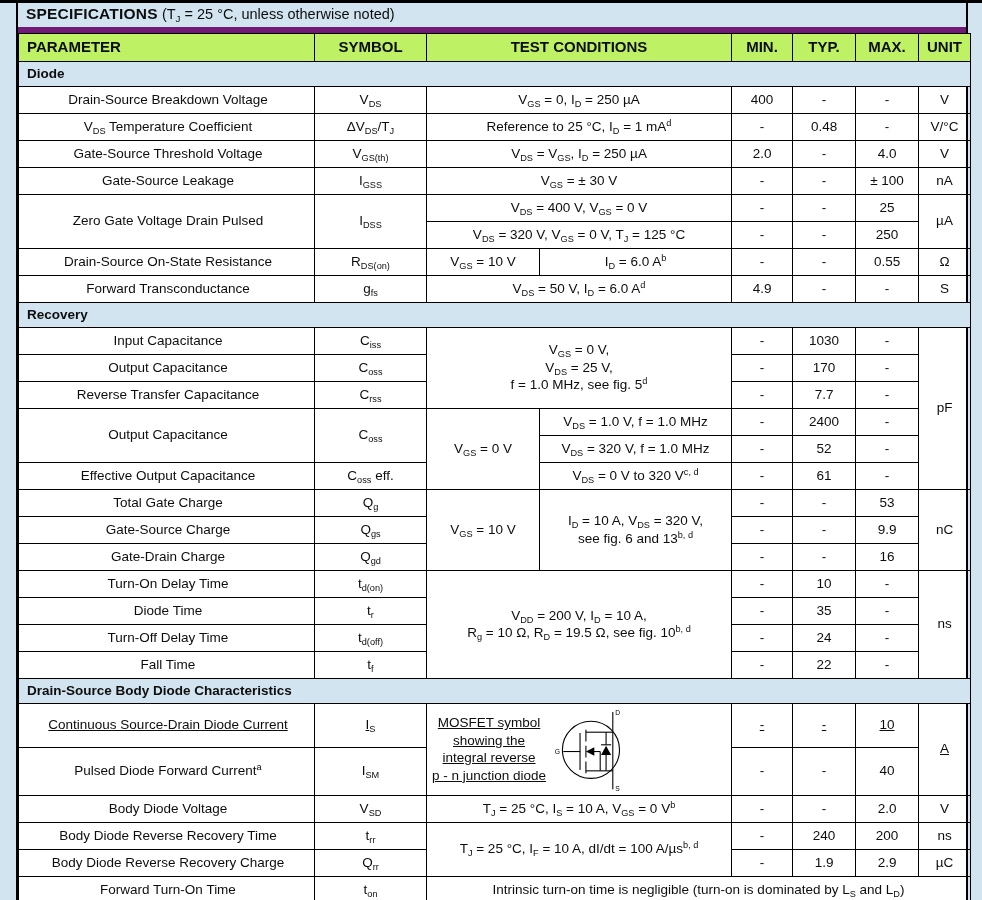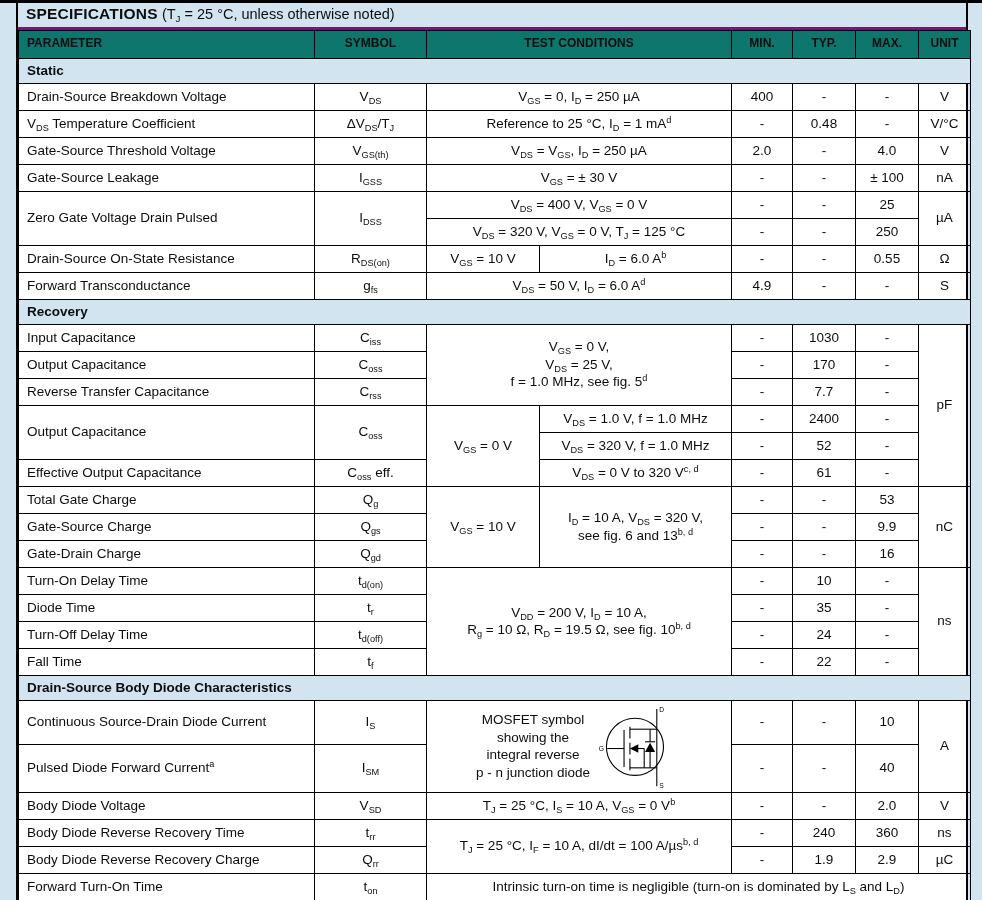--- a/index.html
+++ b/index.html
@@ -12,56 +12,56 @@
   }
   .topline { height: 3px; background: #000; }
   .sheet {
     margin: 0 14px 0 16px;
     border: 2px solid #000;
     border-top: none;
     background: #fff;
   }
   .titlebar {
     background: #d2e4f0;
-    border-bottom: 3px solid #701a75;
+    border-bottom: 6px solid #701a75;
     padding: 2px 8px 3px 8px;
     font-size: 15px;
     line-height: 1.2;
   }
   .titlebar .t-bold { font-weight: bold; font-size: 15.5px; letter-spacing: .2px; }
   .titlebar .t-note { font-size: 14.5px; }
   table { width: 100%; border-collapse: collapse; table-layout: fixed; }
   th, td {
     border: 1.5px solid #000;
     padding: 1px 5px;
     text-align: center;
     vertical-align: middle;
     font-size: 13.5px;
     line-height: 1.3;
     overflow: hidden;
   }
   thead tr { height: 28px; }
-  th { font-weight: bold; font-size: 12px; background: #0f766e; }
+  th { font-weight: bold; font-size: 15px; background: #bef264; }
   th[data-name="header-parameter"] { text-align: left; padding-left: 8px; }
   tbody tr { height: 27px; }
-  td[data-name="cell-parameter"] { text-align: left; padding-left: 8px; }
+  td[data-name="cell-parameter"] { text-align: center; padding-left: 8px; }
   td.section {
     background: #d2e4f0;
     font-weight: bold;
     text-align: left;
     padding-left: 8px;
     font-size: 13.5px;
     height: 25px;
   }
   tr[data-name="section-row"] { height: 25px; }
   sub, sup { font-size: 68%; line-height: 0; }
   sub { vertical-align: -0.28em; }
   sup { vertical-align: 0.5em; }
   .mosfet-wrap {
-    display: flex; align-items: center; justify-content: center;
+    display: flex; align-items: center; 
     gap: 8px;
   }
   .mosfet-text { display: block; text-align: center; }
   svg.mosfet { flex: 0 0 auto; display: block; }
 </style>
 </head>
 <body>
 
 <div class="topline" data-name="top-rule"></div>
 
@@ -88,21 +88,21 @@
           <th data-name="header-symbol">SYMBOL</th>
           <th colspan="2" data-name="header-conditions">TEST CONDITIONS</th>
           <th data-name="header-min">MIN.</th>
           <th data-name="header-typ">TYP.</th>
           <th data-name="header-max">MAX.</th>
           <th data-name="header-unit">UNIT</th>
         </tr>
     </thead>
     <tbody data-name="spec-table-body">
         <tr data-name="section-row">
-          <td colspan="8" class="section" data-name="section-header">Static</td>
+          <td colspan="8" class="section" data-name="section-header">Diode</td>
         </tr>
         <tr data-name="table-row">
           <td data-name="cell-parameter">Drain-Source Breakdown Voltage</td>
           <td data-name="cell-symbol">V<sub>DS</sub></td>
           <td colspan="2" data-name="cell-condition">V<sub>GS</sub> = 0, I<sub>D</sub> = 250 µA</td>
           <td data-name="cell-min">400</td>
           <td data-name="cell-typ">-</td>
           <td data-name="cell-max">-</td>
           <td data-name="cell-unit">V</td>
         </tr>
@@ -266,21 +266,21 @@
         <tr data-name="table-row">
           <td data-name="cell-parameter">Fall Time</td>
           <td data-name="cell-symbol">t<sub>f</sub></td>
           <td data-name="cell-min">-</td>
           <td data-name="cell-typ">22</td>
           <td data-name="cell-max">-</td>
         </tr>
         <tr data-name="section-row">
           <td colspan="8" class="section" data-name="section-header">Drain-Source Body Diode Characteristics</td>
         </tr>
-        <tr data-name="table-row" style="height: 44px;">
+        <tr data-name="table-row" style="height: 44px; text-decoration: underline;">
           <td data-name="cell-parameter">Continuous Source-Drain Diode Current</td>
           <td data-name="cell-symbol">I<sub>S</sub></td>
           <td colspan="2" rowspan="2" data-name="cell-condition">
             <div class="mosfet-wrap" data-name="mosfet-condition">
               <span class="mosfet-text" data-name="mosfet-caption">MOSFET symbol<br>showing the<br>integral reverse<br>p - n junction diode</span>
   <svg class="mosfet" data-name="mosfet-symbol-icon" width="84" height="88" viewBox="0 0 100 104" xmlns="http://www.w3.org/2000/svg">
     <g stroke="#000" stroke-width="1.3" fill="none">
       <circle cx="44" cy="53" r="34"></circle>
       <line x1="70" y1="8" x2="70" y2="100"></line>
       <line x1="11" y1="55" x2="31" y2="55"></line>
@@ -328,21 +328,21 @@
           <td data-name="cell-typ">-</td>
           <td data-name="cell-max">2.0</td>
           <td data-name="cell-unit">V</td>
         </tr>
         <tr data-name="table-row">
           <td data-name="cell-parameter">Body Diode Reverse Recovery Time</td>
           <td data-name="cell-symbol">t<sub>rr</sub></td>
           <td colspan="2" rowspan="2" data-name="cell-condition">T<sub>J</sub> = 25 °C, I<sub>F</sub> = 10 A, dI/dt = 100 A/µs<sup>b, d</sup></td>
           <td data-name="cell-min">-</td>
           <td data-name="cell-typ">240</td>
-          <td data-name="cell-max">360</td>
+          <td data-name="cell-max">200</td>
           <td data-name="cell-unit">ns</td>
         </tr>
         <tr data-name="table-row">
           <td data-name="cell-parameter">Body Diode Reverse Recovery Charge</td>
           <td data-name="cell-symbol">Q<sub>rr</sub></td>
           <td data-name="cell-min">-</td>
           <td data-name="cell-typ">1.9</td>
           <td data-name="cell-max">2.9</td>
           <td data-name="cell-unit">µC</td>
         </tr>

